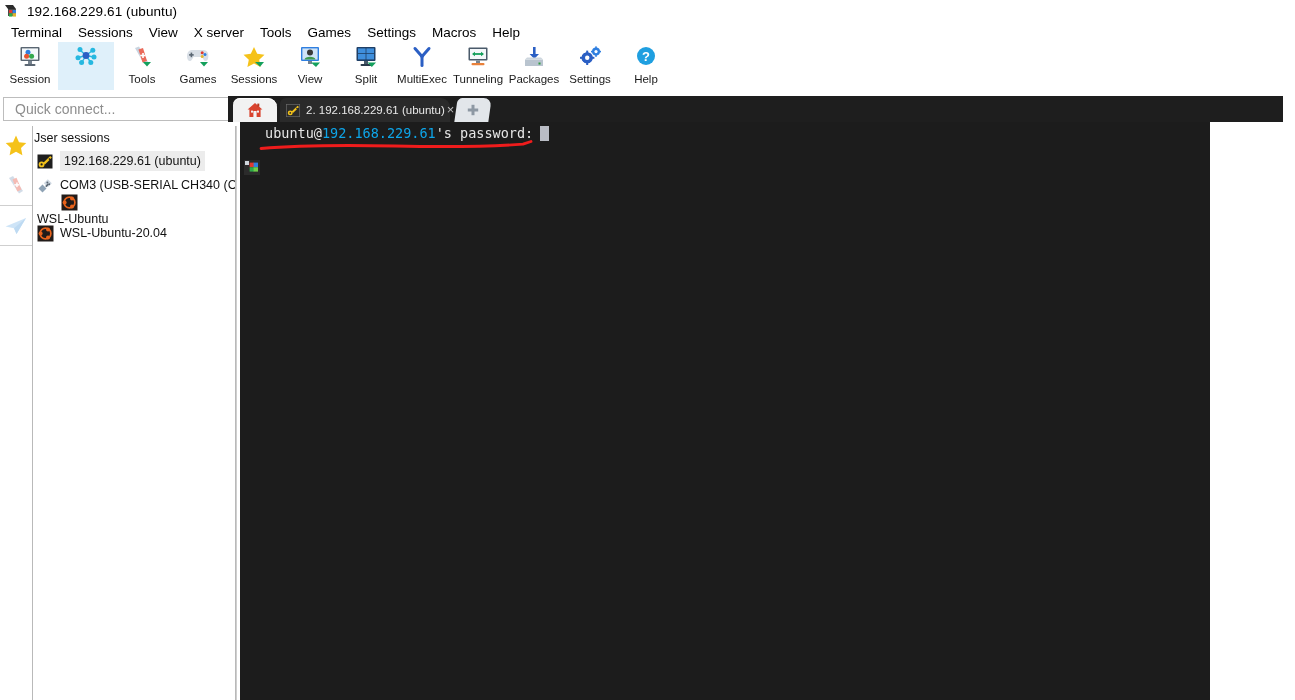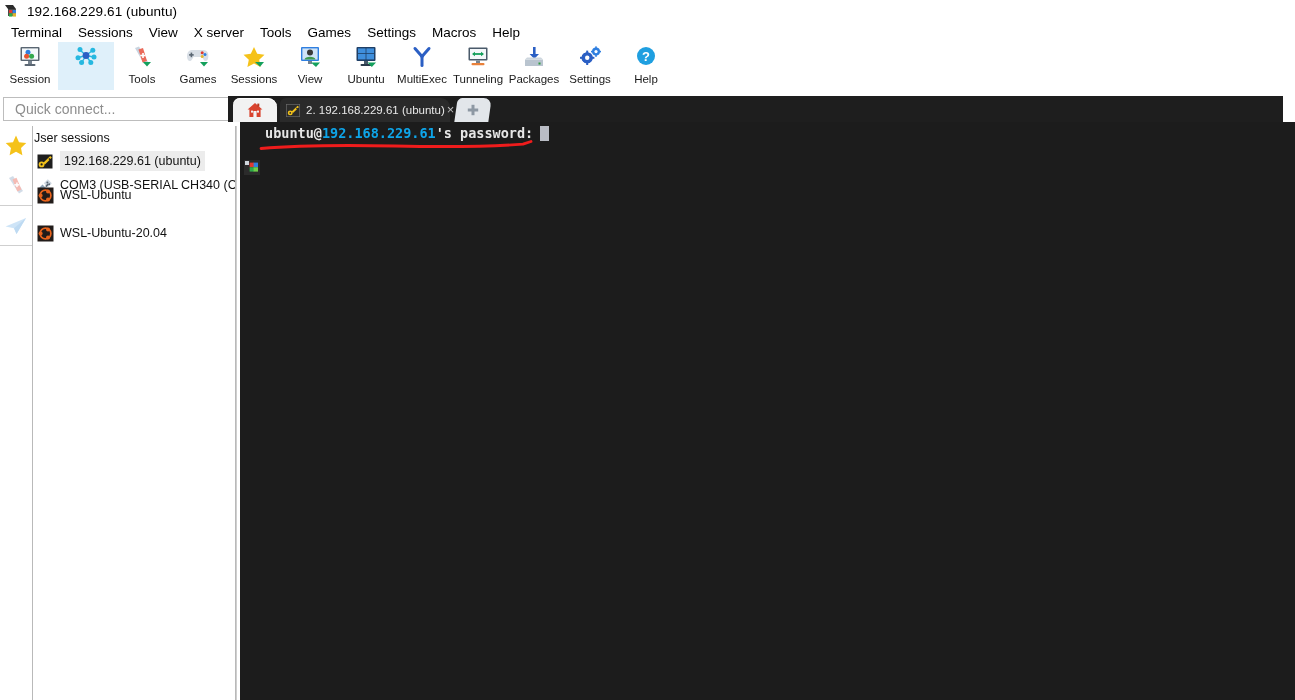--- a/index.html
+++ b/index.html
@@ -202,25 +202,24 @@
     background: #e2e6ea;
     border-radius: 5px 8px 0 0;
     justify-content: center;
     transform: skewX(-8deg);
   }
   .tab-new .plus-wrap { transform: skewX(8deg); }
 
   
   .terminal {
     position: absolute; left: 240px; top: 122px;
-    width: 1055px; height: 578px;
+    width: 970px; height: 578px;
     background: #1c1c1c;
     overflow: hidden;
     font-family: "DejaVu Sans Mono", monospace;
-    font-weight: bold;
   }
   .term-line {
     position: absolute; left: 4px; top: 3px;
     display: flex; align-items: center;
     white-space: pre;
     font-size: 13.5px;
     line-height: 17px;
   }
   .term-badge {
     width: 16px; height: 15px;
@@ -376,21 +375,21 @@
           <rect x="5.5" y="2" width="19" height="14" rx="1" fill="#1f3f66"></rect>
           <rect x="7" y="3.4" width="7.6" height="4.8" fill="#3f8fdd"></rect>
           <rect x="15.4" y="3.4" width="7.6" height="4.8" fill="#3f8fdd"></rect>
           <rect x="7" y="9" width="7.6" height="5.4" fill="#3f8fdd"></rect>
           <rect x="15.4" y="9" width="7.6" height="5.4" fill="#3f8fdd"></rect>
           <rect x="13" y="16" width="4" height="3" fill="#4a5a6a"></rect>
           <rect x="9.5" y="19" width="11" height="2" rx="1" fill="#2a3a4a"></rect>
           <path d="M16.5 17.5 L25 17.5 L20.8 22 Z" fill="#14a05c"></path>
         </svg>
       </span>
-      <span class="tool-label">Ubuntu</span>
+      <span class="tool-label">Split</span>
     </div>
 
     <div class="tool-btn">
       <span class="tool-icon">
         <svg class="svg-ico" width="30" height="26" viewBox="0 0 30 26">
           <g stroke="#2b5fc4" stroke-width="3" fill="none" stroke-linecap="round">
             <path d="M8 3.5 L15 11.5"></path>
             <path d="M22 3.5 L15 11.5"></path>
             <path d="M15 11.5 L15 20.5"></path>
           </g>
@@ -519,21 +518,21 @@
           <path d="M1.5 11.5 L5.5 7.5 L9.5 11.5 L5.5 15.5 Z" fill="#8fa3b5"></path>
           <path d="M6.8 6.2 L10.8 2.2 L14.8 6.2 L10.8 10.2 Z" fill="#cfd9e2"></path>
           <rect x="8.2" y="7.6" width="3.6" height="1.6" transform="rotate(-45 10 8.4)" fill="#5a6672"></rect>
           <circle cx="10.4" cy="5.6" r="1" fill="#5a6672"></circle>
           <circle cx="12.2" cy="7.2" r="1" fill="#5a6672"></circle>
         </svg>
       </span>
       <span class="t-label">COM3  (USB-SERIAL CH340 (COM3))</span>
     </div>
 
-    <div class="tree-item" style="top:58px;">
+    <div class="tree-item" style="top:68px;flex-direction:column;">
       <span class="t-icon">
         <svg class="svg-ico" width="17" height="17" viewBox="0 0 17 17">
           <rect x="0.5" y="0.5" width="16" height="16" fill="#221c1a"></rect>
           <circle cx="8.5" cy="8.5" r="5.4" fill="none" stroke="#e8631c" stroke-width="1.7"></circle>
           <circle cx="3.6" cy="8.5" r="2" fill="#e8631c"></circle>
           <circle cx="11" cy="4.4" r="2" fill="#e8631c"></circle>
           <circle cx="11" cy="12.6" r="2" fill="#e8631c"></circle>
         </svg>
       </span>
       <span class="t-label">WSL-Ubuntu</span>

